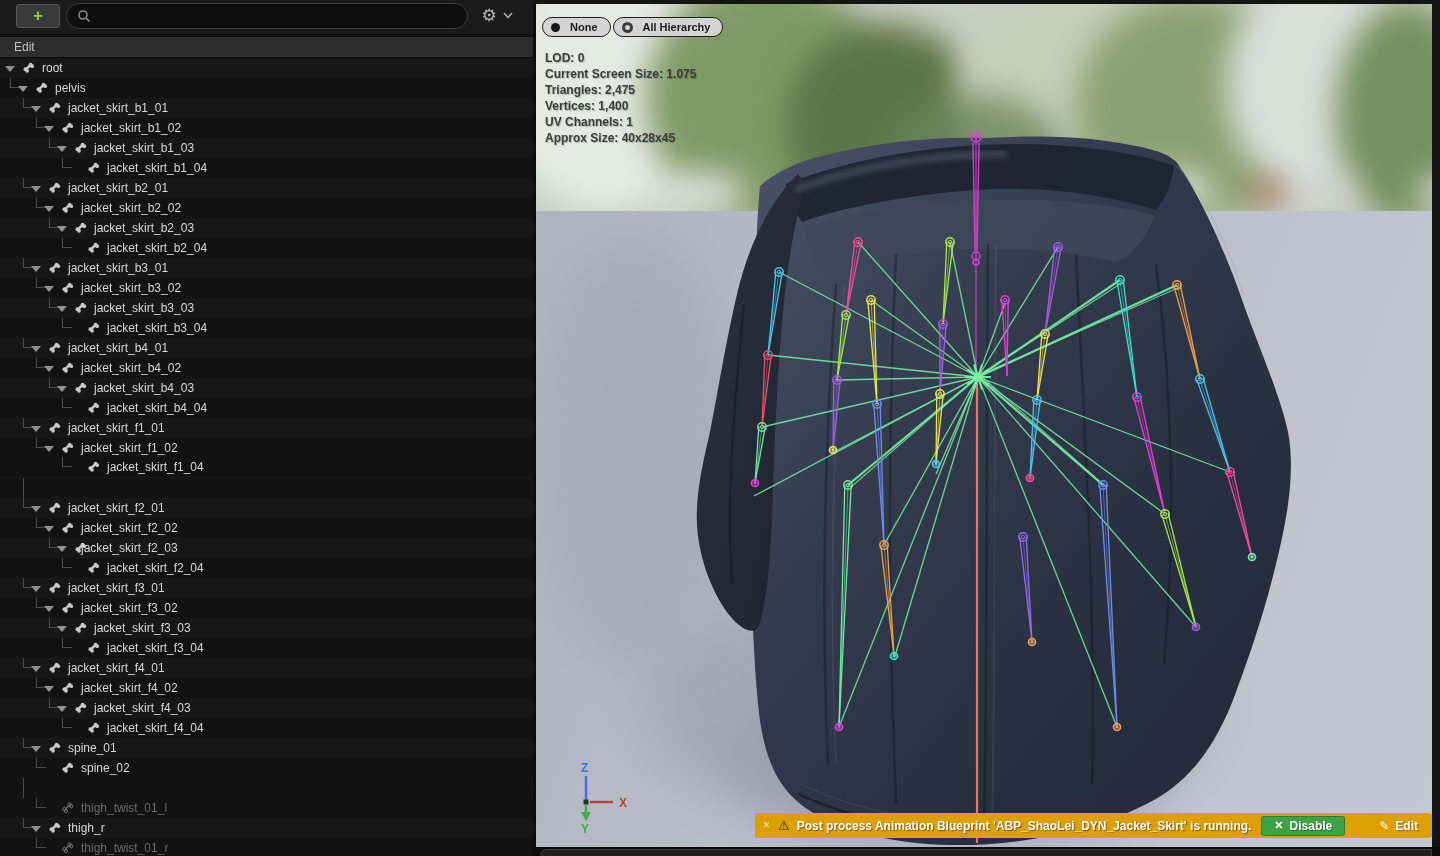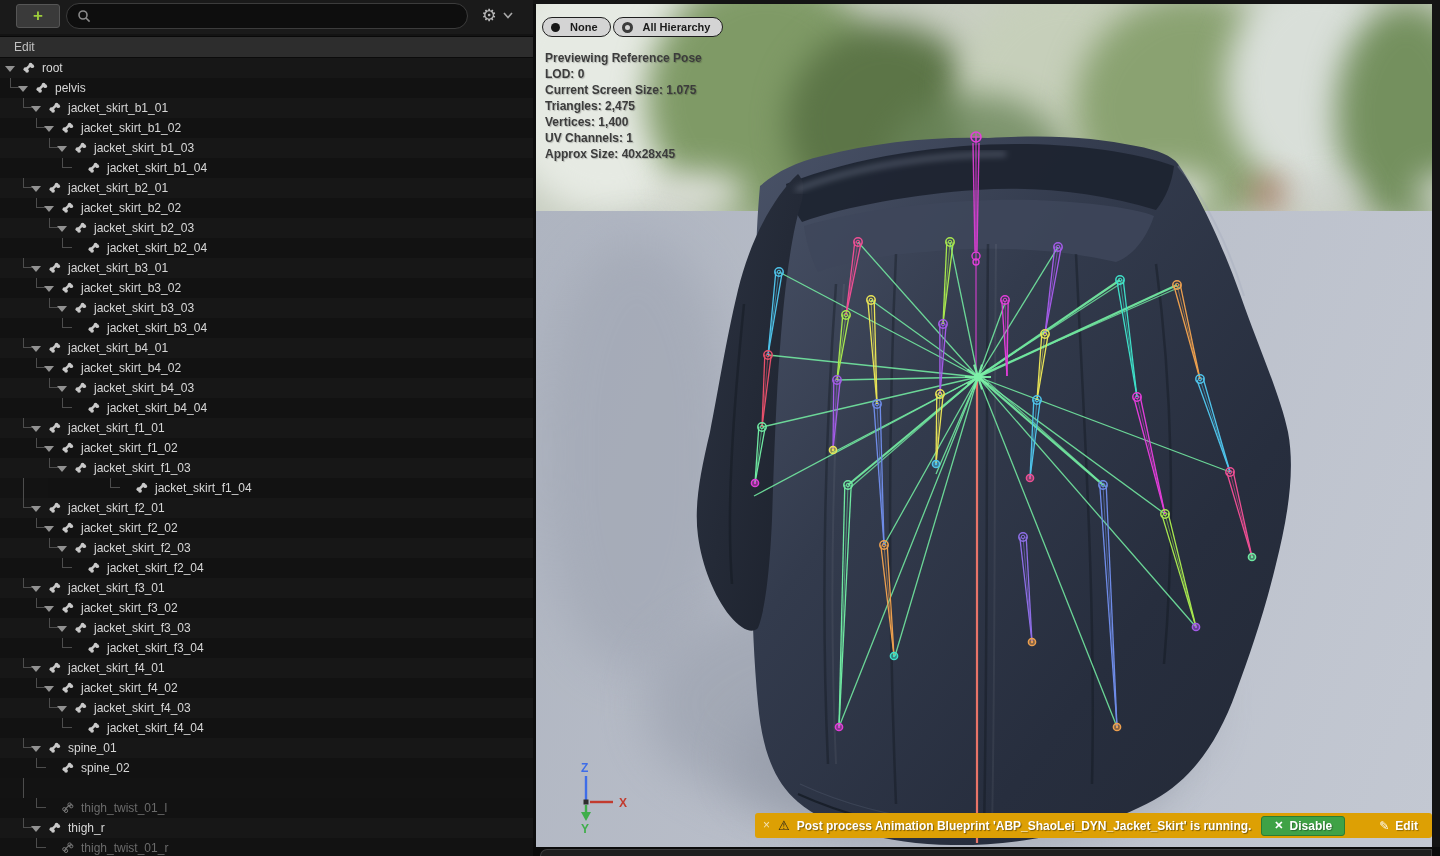--- a/index.html
+++ b/index.html
@@ -325,21 +325,21 @@
           <div class="tri" style="left:57px"></div>
           <span class="bone-ico" style="left:74px"><svg width="14" height="14" viewBox="0 0 14 14">
               <path d="M4.2,8.2 L8.6,3.8" stroke="#c9c9c9" stroke-width="2.6"></path>
               <circle cx="3.4" cy="8.2" r="1.9" fill="#c9c9c9"></circle>
               <circle cx="5.0" cy="9.8" r="1.9" fill="#c9c9c9"></circle>
               <circle cx="8.6" cy="3.6" r="1.9" fill="#c9c9c9"></circle>
               <circle cx="10.2" cy="5.2" r="1.9" fill="#c9c9c9"></circle>
             </svg></span>
           <span class="row-label" style="left:94px">jacket_skirt_f1_03</span>
         </div>
-        <div class="tree-row" style="top: 420px; margin-left: 48px;">
+        <div class="tree-row" style="top: 399px;">
           <div class="elbow" style="left:62px"></div>
           <span class="bone-ico" style="left:87px"><svg width="14" height="14" viewBox="0 0 14 14">
               <path d="M4.2,8.2 L8.6,3.8" stroke="#c9c9c9" stroke-width="2.6"></path>
               <circle cx="3.4" cy="8.2" r="1.9" fill="#c9c9c9"></circle>
               <circle cx="5.0" cy="9.8" r="1.9" fill="#c9c9c9"></circle>
               <circle cx="8.6" cy="3.6" r="1.9" fill="#c9c9c9"></circle>
               <circle cx="10.2" cy="5.2" r="1.9" fill="#c9c9c9"></circle>
             </svg></span>
           <span class="row-label" style="left:107px">jacket_skirt_f1_04</span>
         </div>
@@ -370,21 +370,21 @@
         <div class="tree-row alt" style="top: 480px;">
           <div class="elbow" style="left:49px"></div>
           <div class="tri" style="left:57px"></div>
           <span class="bone-ico" style="left:74px"><svg width="14" height="14" viewBox="0 0 14 14">
               <path d="M4.2,8.2 L8.6,3.8" stroke="#c9c9c9" stroke-width="2.6"></path>
               <circle cx="3.4" cy="8.2" r="1.9" fill="#c9c9c9"></circle>
               <circle cx="5.0" cy="9.8" r="1.9" fill="#c9c9c9"></circle>
               <circle cx="8.6" cy="3.6" r="1.9" fill="#c9c9c9"></circle>
               <circle cx="10.2" cy="5.2" r="1.9" fill="#c9c9c9"></circle>
             </svg></span>
-          <span class="row-label" style="left:94px">jacket_skirt_f2_03</span>
+          <span class="row-label" style="left:81px">jacket_skirt_f2_03</span>
         </div>
         <div class="tree-row" style="top: 500px;">
           <div class="elbow" style="left:62px"></div>
           <span class="bone-ico" style="left:87px"><svg width="14" height="14" viewBox="0 0 14 14">
               <path d="M4.2,8.2 L8.6,3.8" stroke="#c9c9c9" stroke-width="2.6"></path>
               <circle cx="3.4" cy="8.2" r="1.9" fill="#c9c9c9"></circle>
               <circle cx="5.0" cy="9.8" r="1.9" fill="#c9c9c9"></circle>
               <circle cx="8.6" cy="3.6" r="1.9" fill="#c9c9c9"></circle>
               <circle cx="10.2" cy="5.2" r="1.9" fill="#c9c9c9"></circle>
             </svg></span>
@@ -808,21 +808,20 @@
         <span class="dot-filled"></span>
         <span class="pill-label">None</span>
       </div>
       <div class="pill">
         <span class="dot-ring"></span>
         <span class="pill-label">All Hierarchy</span>
       </div>
     </div>
 
     <div id="stats">
-      <div class="stat-line">Previewing Reference Pose</div>
       <div class="stat-line">LOD: 0</div>
       <div class="stat-line">Current Screen Size: 1.075</div>
       <div class="stat-line">Triangles: 2,475</div>
       <div class="stat-line">Vertices: 1,400</div>
       <div class="stat-line">UV Channels: 1</div>
       <div class="stat-line">Approx Size: 40x28x45</div>
     </div>
 
     <svg id="gizmo" width="90" height="80" viewBox="0 0 90 80">
       <text x="31" y="18" font-size="12" font-weight="bold" fill="#3e6de8">Z</text>

